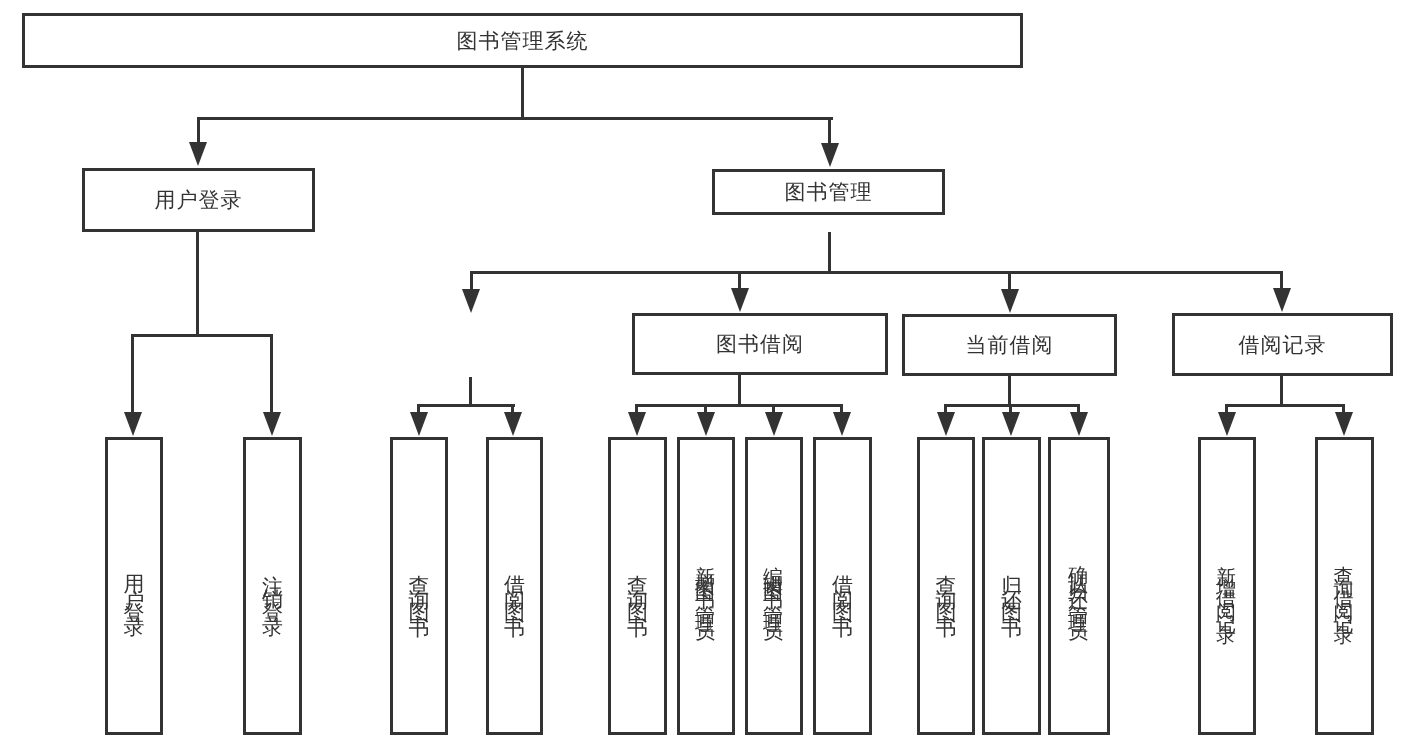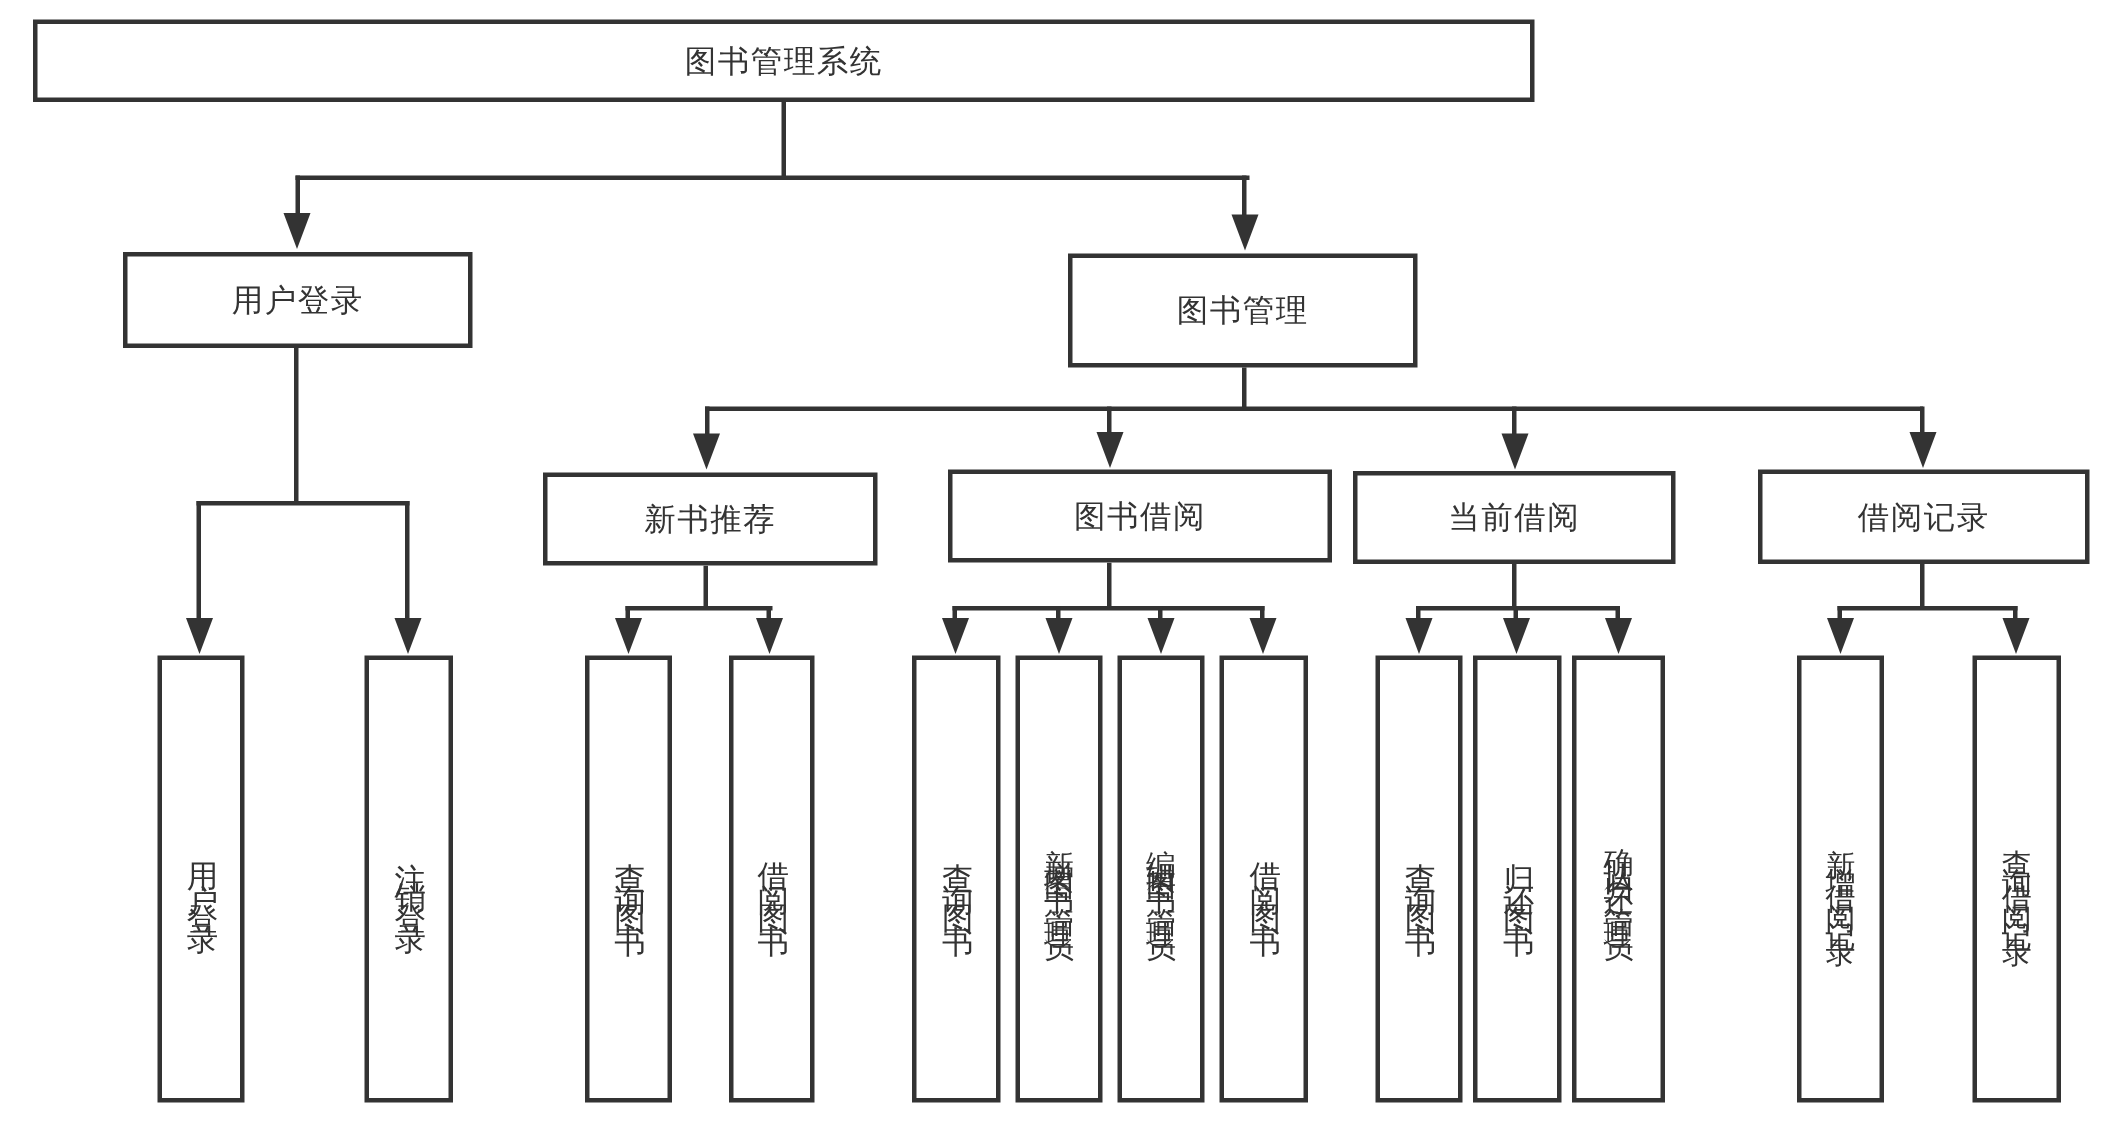--- a/index.html
+++ b/index.html
@@ -112,27 +112,24 @@
   <div class="vline" style="left:1342px;top:404px;height:12px"></div>
   <div class="arrowhead" style="left:1335px;top:412px"></div>
 
   <div class="box" style="left:22px;top:13px;width:1001px;height:55px">
     <span class="hlabel">图书管理系统</span>
   </div>
 
   <div class="box" style="left:82px;top:168px;width:233px;height:64px">
     <span class="hlabel">用户登录</span>
   </div>
-  <div class="box" style="left:712px;top:169px;width:233px;height:76px">
+  <div class="box" style="left:712px;top:169px;width:233px;height:46px">
     <span class="hlabel">图书管理</span>
   </div>
 
-  <div class="box" style="left:362px;top:315px;width:223px;height:62px">
-    <span class="hlabel">新书推荐</span>
-  </div>
   <div class="box" style="left:632px;top:313px;width:256px;height:62px">
     <span class="hlabel">图书借阅</span>
   </div>
   <div class="box" style="left:1172px;top:313px;width:221px;height:63px">
     <span class="hlabel">借阅记录</span>
   </div>
   <div class="box" style="left:902px;top:314px;width:215px;height:62px">
     <span class="hlabel">当前借阅</span>
   </div>
 

